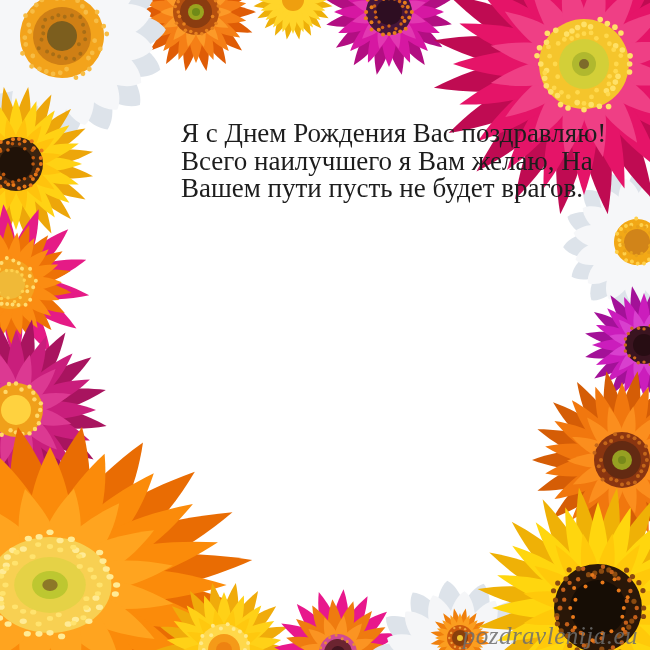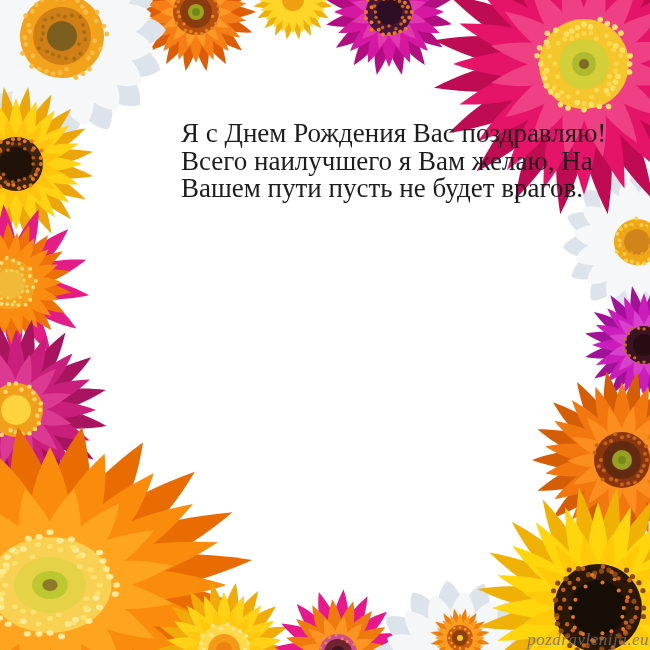--- a/index.html
+++ b/index.html
@@ -7,22 +7,22 @@
     position:relative;width:650px;height:650px;background:#ffffff;
     overflow:hidden;font-family:"Liberation Serif",serif;
   }
   .flower-canvas{position:absolute;left:0;top:0;width:650px;height:650px;}
   .greeting{
     position:absolute;left:181px;top:120px;
     font-size:27px;line-height:27.5px;color:#1d1d1d;
     white-space:nowrap;z-index:5;
   }
   .watermark{
-    position:absolute;right:1px;bottom:0px;z-index:6;
-    font-style:italic;font-size:17px;letter-spacing:.5px;
+    position:absolute;right:12px;bottom:0px;z-index:6;
+    font-style:italic;font-size:25px;letter-spacing:.5px;
     color:#6e6e6e;opacity:.85;
   }
 </style>
 </head>
 <body>
 
 <div class="card">
   <svg class="flower-canvas" viewBox="0 0 650 650" width="650" height="650" xmlns="http://www.w3.org/2000/svg">
       <g transform="translate(293,0) rotate(0)">
         <path d="M0 0 C 7.6 -11.200000000000001, 5.6 -26.400000000000002, 0 -40 C -5.6 -26.400000000000002, -7.6 -11.200000000000001, 0 0 Z" transform="rotate(9)" fill="#eeb009"></path>

